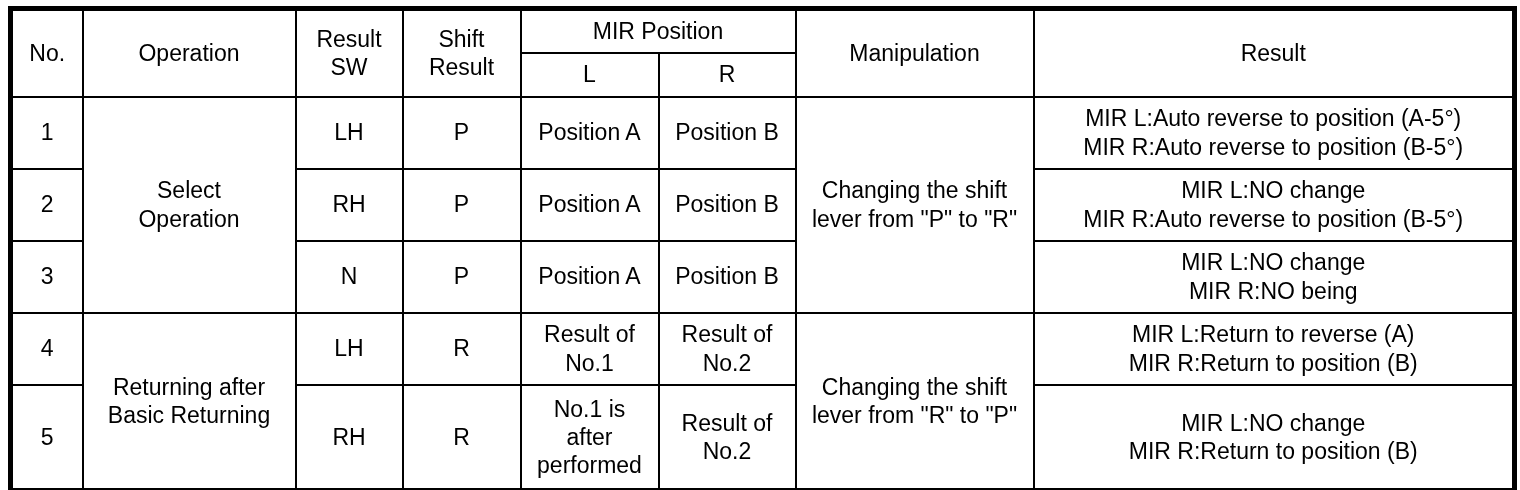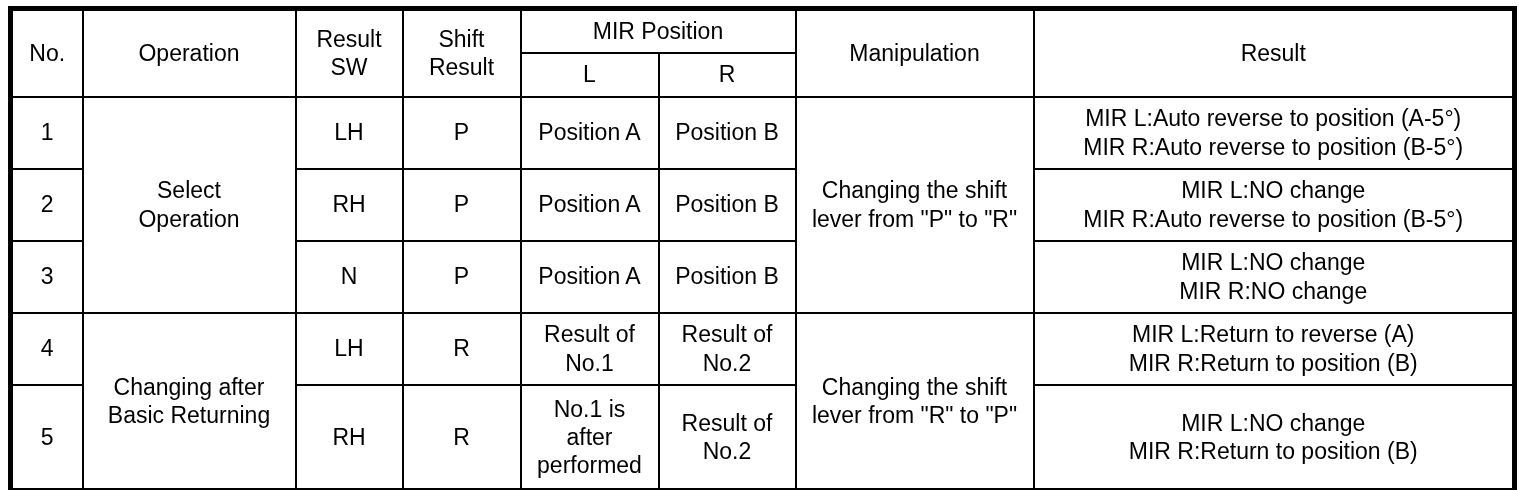--- a/index.html
+++ b/index.html
@@ -157,28 +157,28 @@
       </tr>
 
       <tr class="data-row">
         <td class="num-cell">3</td>
         <td>N</td>
         <td>P</td>
         <td>Position A</td>
         <td>Position B</td>
         <td class="cell-left">
           <span class="line">MIR L:NO change</span>
-          <span class="line">MIR R:NO change</span>
+          <span class="line">MIR R:NO being</span>
         </td>
       </tr>
 
       <tr class="data-row">
         <td class="num-cell">4</td>
         <td rowspan="2">
-          <span class="line">Changing after</span>
+          <span class="line">Returning after</span>
           <span class="line">Basic Returning</span>
         </td>
         <td>LH</td>
         <td>R</td>
         <td>
           <span class="line">Result of</span>
           <span class="line">No.1</span>
         </td>
         <td>
           <span class="line">Result of</span>

